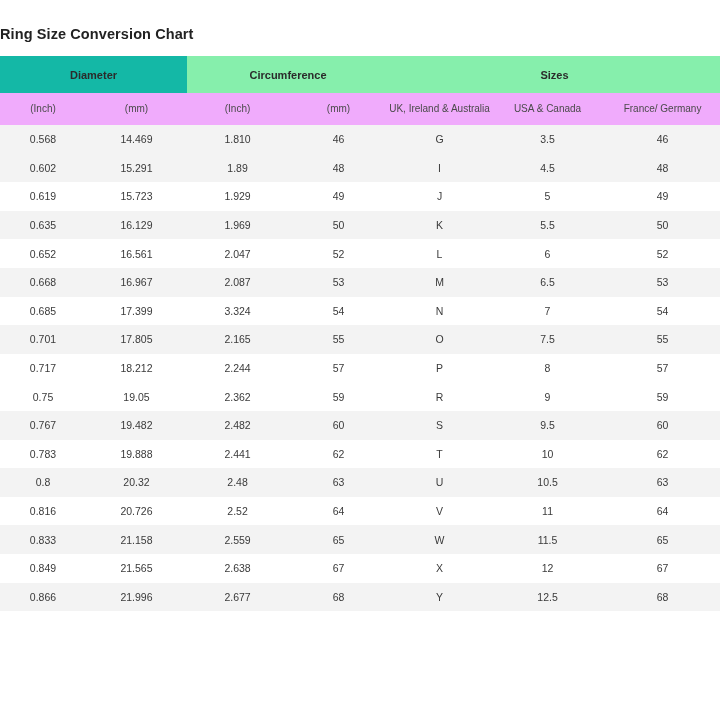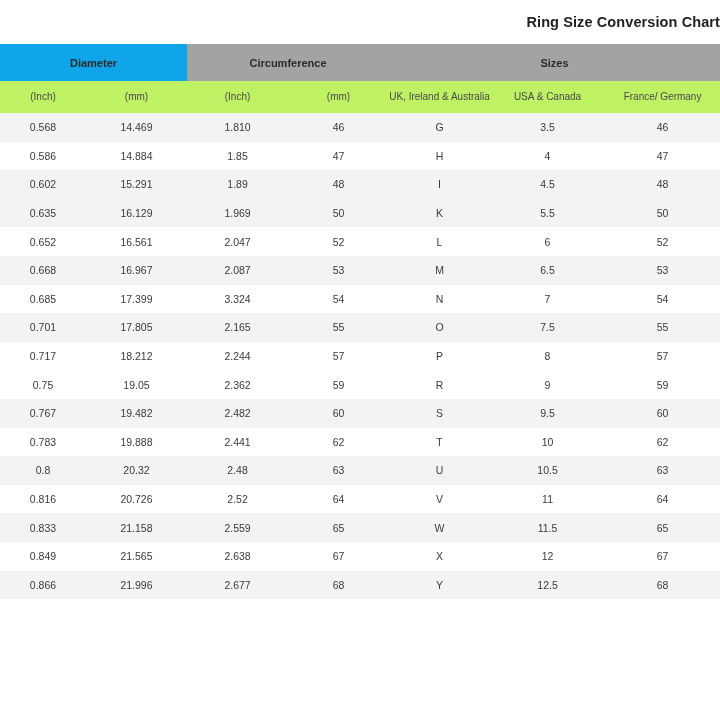--- a/index.html
+++ b/index.html
@@ -13,25 +13,25 @@
     color: #333333;
   }
   #page {
     width: 720px;
     height: 720px;
     position: relative;
     overflow: hidden;
     background: #ffffff;
   }
   .title {
-    text-align: right;
+    text-align: left;
     font-size: 14.5px;
     font-weight: bold;
     color: #222222;
-    padding-top: 14px;
+    padding-top: 26px;
     padding-bottom: 14px;
     letter-spacing: 0.1px;
   }
   table.chart {
     width: 720px;
     border-collapse: collapse;
     table-layout: fixed;
   }
   table.chart col.c0 { width: 86px; }
   table.chart col.c1 { width: 101px; }
@@ -48,28 +48,28 @@
     font-weight: normal;
     color: #3a3a3a;
     padding: 0;
     border: none;
   }
   tr.group-row th {
     height: 37px;
     font-size: 11px;
     font-weight: bold;
     color: #2b2b2b;
-    background: #a3a3a3;
-  }
-  tr.group-row th.g-diameter { background: #0ea5e9; margin-left: 48px; }
+    background: #86efac;
+  }
+  tr.group-row th.g-diameter { background: #14b8a6; margin-left: 48px; }
   tr.subhead-row th {
     height: 32px;
     font-size: 10px;
     color: #4a4a4a;
-    background: #bef264;
+    background: #f0abfc;
     line-height: 1.25;
   }
   tr.data-row td {
     height: 28.6px;
     font-size: 10.5px;
   }
   tr.shade td { background: #f3f3f3; }
   tr.plain td { background: #ffffff; }
 </style>
 </head>
@@ -108,38 +108,38 @@
     <tbody id="table-body">
         <tr class="data-row shade">
           <td>0.568</td>
           <td>14.469</td>
           <td>1.810</td>
           <td>46</td>
           <td>G</td>
           <td>3.5</td>
           <td>46</td>
         </tr>
-        <tr class="data-row plain">
-          <td>0.586</td>
-          <td>14.884</td>
-          <td>1.85</td>
-          <td>47</td>
-          <td>H</td>
-          <td>4</td>
-          <td>47</td>
-        </tr>
         <tr class="data-row shade">
           <td>0.602</td>
           <td>15.291</td>
           <td>1.89</td>
           <td>48</td>
           <td>I</td>
           <td>4.5</td>
           <td>48</td>
         </tr>
+        <tr class="data-row plain">
+          <td>0.619</td>
+          <td>15.723</td>
+          <td>1.929</td>
+          <td>49</td>
+          <td>J</td>
+          <td>5</td>
+          <td>49</td>
+        </tr>
         <tr class="data-row shade">
           <td>0.635</td>
           <td>16.129</td>
           <td>1.969</td>
           <td>50</td>
           <td>K</td>
           <td>5.5</td>
           <td>50</td>
         </tr>
         <tr class="data-row plain">

